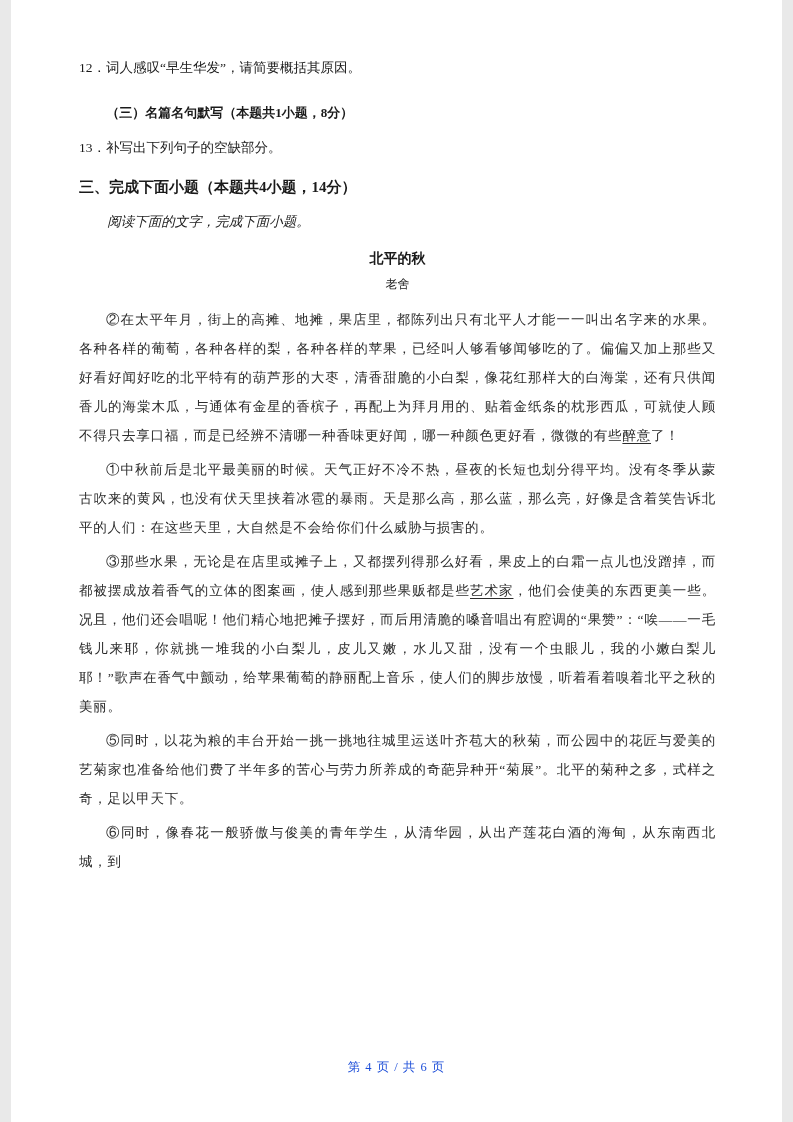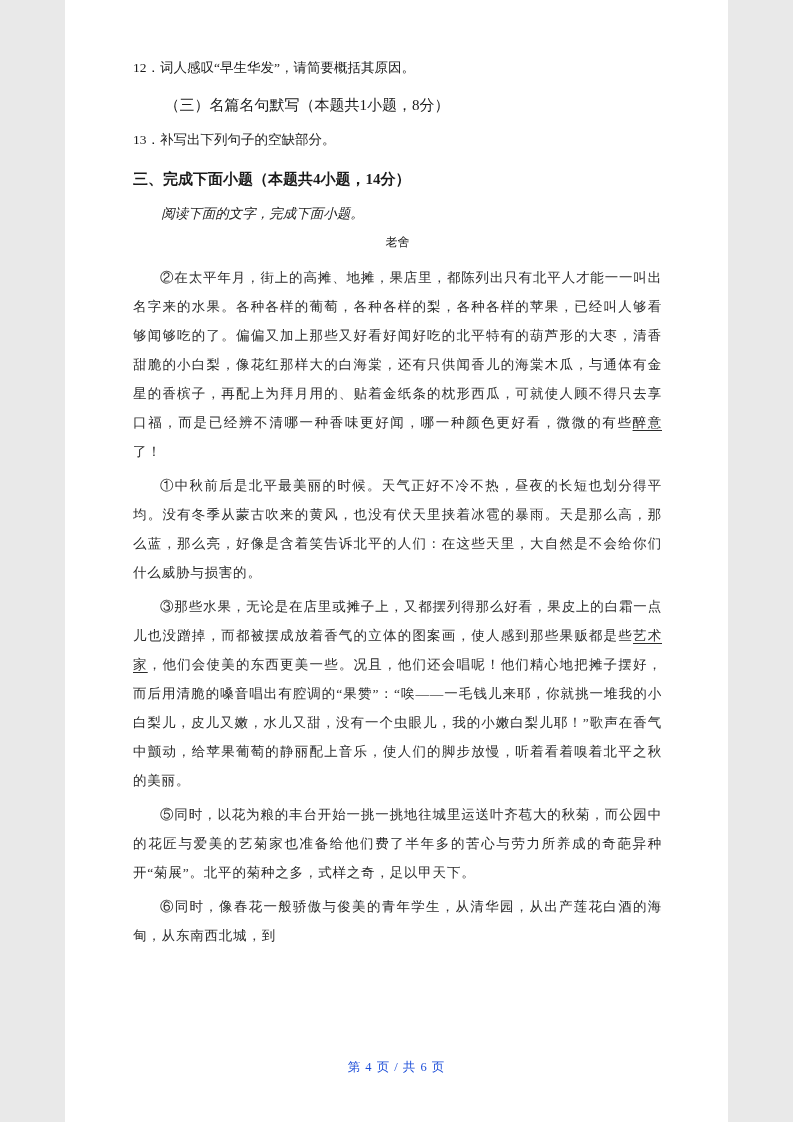--- a/index.html
+++ b/index.html
@@ -1,42 +1,42 @@
 <!DOCTYPE html>
 <html><head>
 <meta charset="utf-8">
 <style>
   html, body {
     margin: 0;
     padding: 0;
     background: #e9e9e9;
   }
   .page {
-    width: 663px;
+    width: 771px;
     height: 1122px;
     margin: 0 auto;
     background: #ffffff;
     box-sizing: border-box;
     padding: 58px 66px 0 68px;
     position: relative;
     font-family: "Liberation Serif", "DejaVu Serif", serif;
     color: #1a1a1a;
     overflow: hidden;
   }
   .q-line {
     font-size: 13.5px;
     line-height: 20px;
     margin: 0 0 14px 0;
   }
   .sec-head {
-    font-weight: normal;
-    font-size: 15px;
+    font-weight: bold;
+    font-size: 13px;
     line-height: 22px;
     text-indent: 2.1em;
-    margin: 16px 0 14px 0;
+    margin: 24px 0 14px 0;
   }
   .sec-head2 {
     font-weight: bold;
     font-size: 15px;
     line-height: 22px;
     margin: 18px 0 12px 0;
   }
   .blank-line {
     font-size: 14px;
     line-height: 20px;
@@ -97,20 +97,21 @@
 
   <p class="sec-head">（三）名篇名句默写（本题共1小题，8分）</p>
 
   <p class="q-line">13．补写出下列句子的空缺部分。</p>
 
 
   <p class="sec-head2">三、完成下面小题（本题共4小题，14分）</p>
 
   <p class="read-intro">阅读下面的文字，完成下面小题。</p>
 
+  <p class="essay-title">北平的秋</p>
   <p class="essay-author">老舍</p>
 
   <div class="essay-body">
       <p class="essay-p"><span>②在太平年月，街上的高摊、地摊，果店里，都陈列出只有北平人才能一一叫出名字来的水果。各种各样的葡萄，各种各样的梨，各种各样的苹果，已经叫人够看够闻够吃的了。偏偏又加上那些又好看好闻好吃的北平特有的葫芦形的大枣，清香甜脆的小白梨，像花红那样大的白海棠，还有只供闻香儿的海棠木瓜，与通体有金星的香槟子，再配上为拜月用的、贴着金纸条的枕形西瓜，可就使人顾不得只去享口福，而是已经辨不清哪一种香味更好闻，哪一种颜色更好看，微微的有些</span><span class="u">醉意</span><span>了！</span></p>
       <p class="essay-p"><span>①中秋前后是北平最美丽的时候。天气正好不冷不热，昼夜的长短也划分得平均。没有冬季从蒙古吹来的黄风，也没有伏天里挟着冰雹的暴雨。天是那么高，那么蓝，那么亮，好像是含着笑告诉北平的人们：在这些天里，大自然是不会给你们什么威胁与损害的。</span></p>
       <p class="essay-p"><span>③那些水果，无论是在店里或摊子上，又都摆列得那么好看，果皮上的白霜一点儿也没蹭掉，而都被摆成放着香气的立体的图案画，使人感到那些果贩都是些</span><span class="u">艺术家</span><span>，他们会使美的东西更美一些。况且，他们还会唱呢！他们精心地把摊子摆好，而后用清脆的嗓音唱出有腔调的“果赞”：“唉——一毛钱儿来耶，你就挑一堆我的小白梨儿，皮儿又嫩，水儿又甜，没有一个虫眼儿，我的小嫩白梨儿耶！”歌声在香气中颤动，给苹果葡萄的静丽配上音乐，使人们的脚步放慢，听着看着嗅着北平之秋的美丽。</span></p>
       <p class="essay-p"><span>⑤同时，以花为粮的丰台开始一挑一挑地往城里运送叶齐苞大的秋菊，而公园中的花匠与爱美的艺菊家也准备给他们费了半年多的苦心与劳力所养成的奇葩异种开“菊展”。北平的菊种之多，式样之奇，足以甲天下。</span></p>
       <p class="essay-p"><span>⑥同时，像春花一般骄傲与俊美的青年学生，从清华园，从出产莲花白酒的海甸，从东南西北城，到</span></p>
     </div>
 

